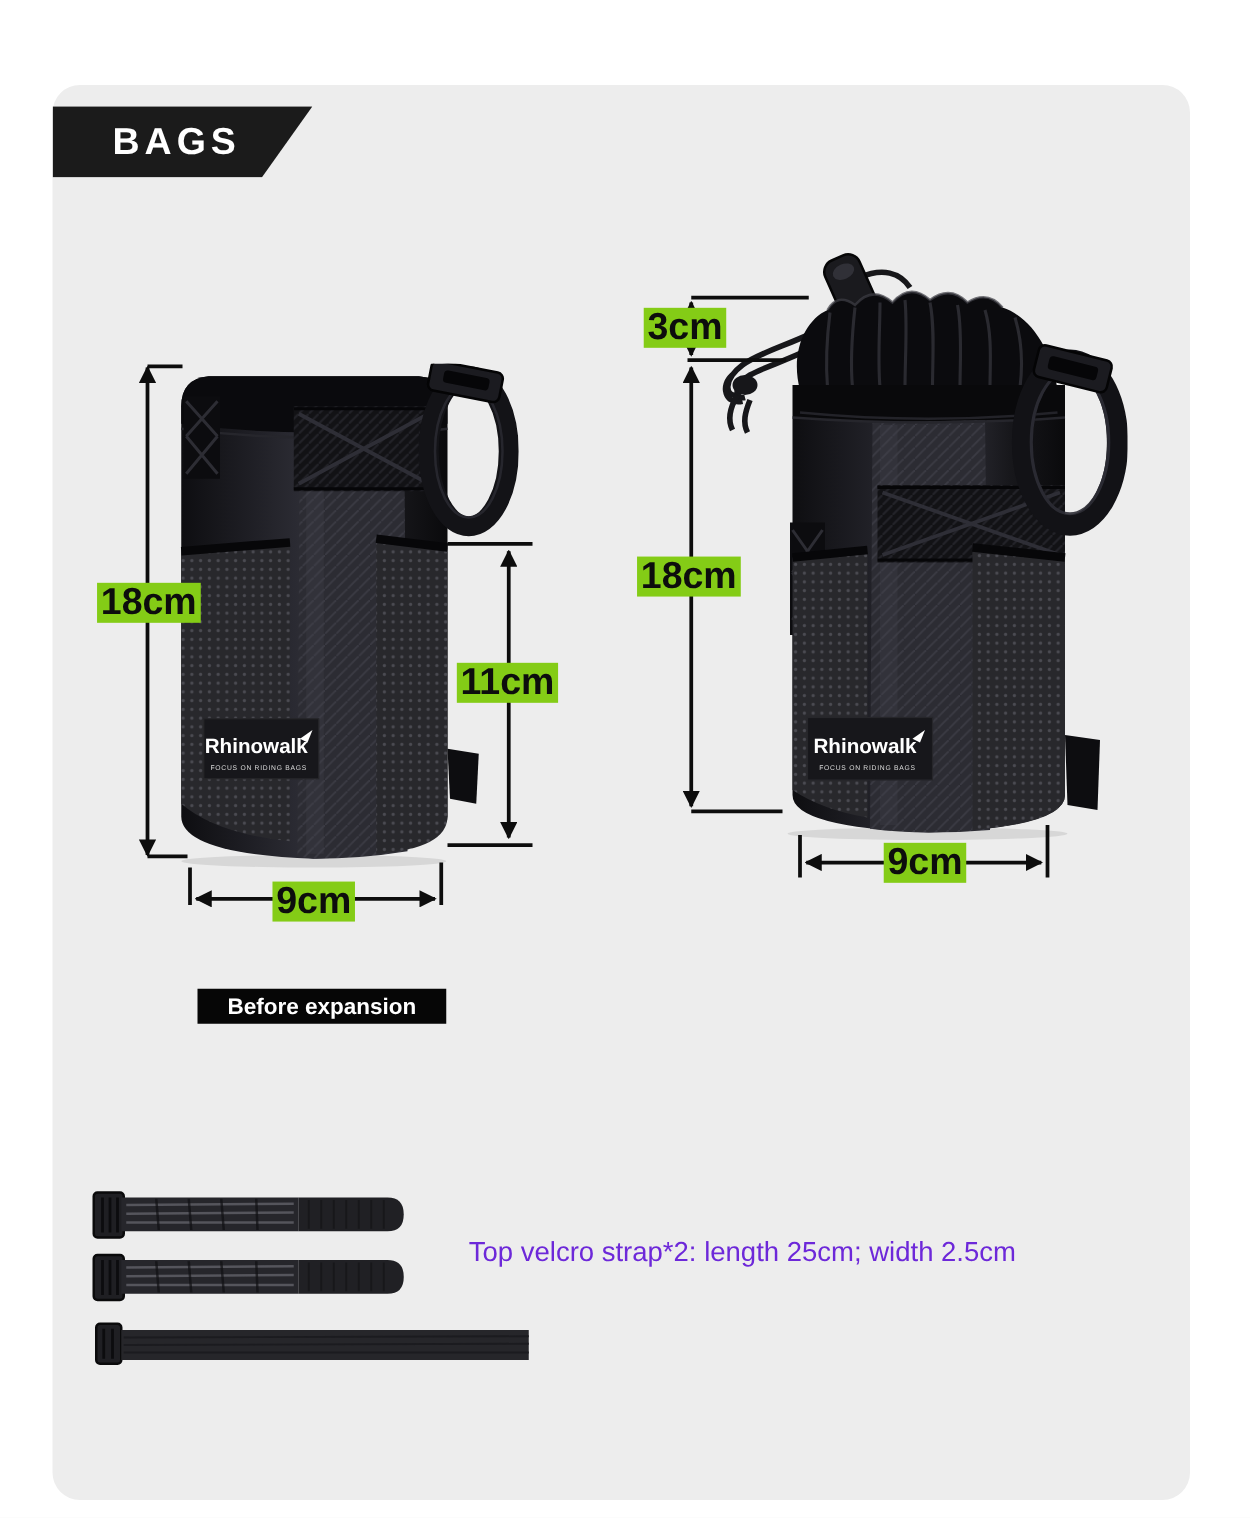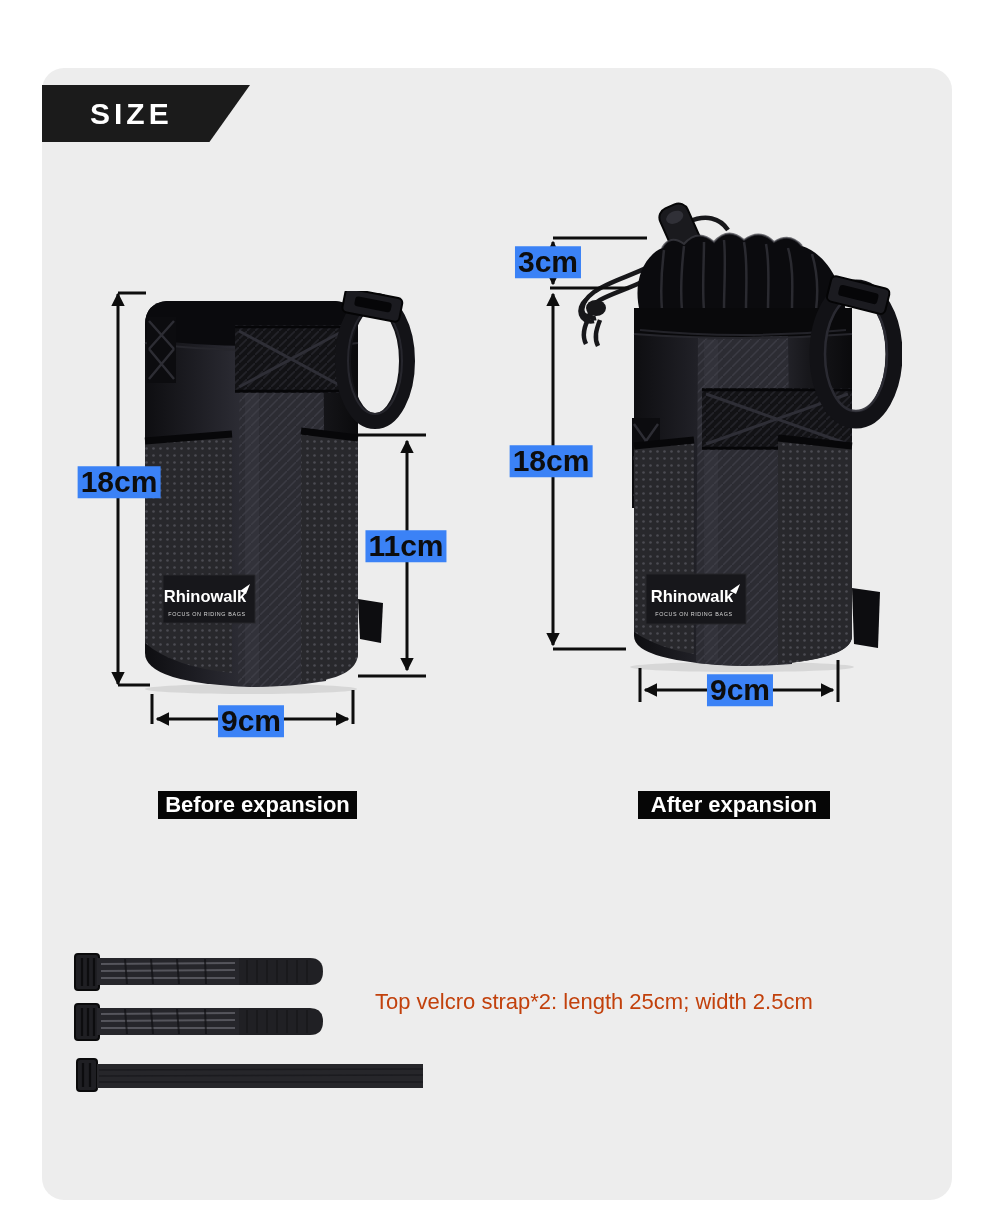--- a/index.html
+++ b/index.html
@@ -7,24 +7,24 @@
         font-family:"Liberation Sans",sans-serif;}
   .card{position:absolute;left:42px;top:68px;width:910px;height:1132px;
         background:#ededed;border-radius:22px;}
   .banner{position:absolute;left:42px;top:85px;width:208px;height:57px;background:#1b1b1b;
           clip-path:polygon(0 0,100% 0,80.5% 100%,0 100%);
           color:#ffffff;font-weight:bold;font-size:30px;letter-spacing:4px;
           display:flex;align-items:center;padding-left:48px;box-sizing:border-box;z-index:4;}
   .abs{position:absolute;}
   .overlay{position:absolute;left:0;top:0;z-index:3;pointer-events:none;}
   .dim{position:absolute;transform:translate(-50%,-50%);font-weight:bold;font-size:30px;
-       color:#0d0d0d;background:#3b82f6;padding:0 3px;white-space:nowrap;z-index:4;line-height:1.05;}
-  .caption{position:absolute;background:#060606;color:#ffffff;font-weight:bold;font-size:22px;
+       color:#0d0d0d;background:#84cc16;padding:0 3px;white-space:nowrap;z-index:4;line-height:1.05;}
+  .caption{position:absolute;background:#060606;color:#ffffff;font-weight:bold;font-size:18px;
            display:flex;align-items:center;justify-content:center;white-space:nowrap;z-index:4;}
-  .note{position:absolute;font-size:22px;color:#c2410c;white-space:nowrap;z-index:4;}
+  .note{position:absolute;font-size:22px;color:#6d28d9;white-space:nowrap;z-index:4;}
   .bag{z-index:2;}
 </style>
 </head>
 <body>
 
 <div class="page">
 
   <div class="card"></div>
 
   <svg width="0" height="0" style="position:absolute">
@@ -48,21 +48,21 @@
           <stop offset="0.8" stop-color="#17171b"></stop>
         <stop offset="1" stop-color="#0a0a0c"></stop>
       </linearGradient>
       <marker id="arr" viewBox="0 0 10 10" refX="9" refY="5" markerWidth="4.6" markerHeight="4.6" orient="auto-start-reverse">
           <path d="M0,0 L10,5 L0,10 Z" fill="#0d0d0d"></path>
         </marker>
     </defs>
   </svg>
 
   <div class="banner">
-    <span>SIZE</span>
+    <span>BAGS</span>
   </div>
 
   <svg class="abs bag" style="left:143px;top:291px" width="272" height="404" viewBox="0 0 272 404">
     <ellipse cx="108" cy="398" rx="106" ry="5" fill="#d7d7d7"></ellipse>
     <g>
       <path d="M2,34 Q2,12 24,10 L192,10 Q214,12 215,34 L215,362 Q215,392 108,396 Q2,392 2,362 Z" fill="url(#bodyG)"></path>
       <path d="M97,11 L180,11 L183,390 Q146,396 108,396 L95,394 Z" fill="url(#diag)"></path>
       <rect x="102" y="12" width="14" height="380" fill="#43434d" opacity="0.3"></rect>
       <path d="M2,34 Q2,12 24,10 L192,10 Q214,12 215,34 L215,48 Q108,62 2,48 Z" fill="#0a0a0d"></path>
       <path d="M2,52 Q108,66 215,52" stroke="#26262c" stroke-width="2" fill="none"></path>
@@ -196,21 +196,20 @@
   </svg>
 
   <div class="dim" style="left:119px;top:482px">18cm</div>
   <div class="dim" style="left:406px;top:546px">11cm</div>
   <div class="dim" style="left:251px;top:721px">9cm</div>
   <div class="dim" style="left:548px;top:262px">3cm</div>
   <div class="dim" style="left:551px;top:461px">18cm</div>
   <div class="dim" style="left:740px;top:690px">9cm</div>
 
   <div class="caption" style="left:158px;top:791px;width:199px;height:28px">Before expansion</div>
-  <div class="caption" style="left:638px;top:791px;width:192px;height:28px">After expansion</div>
 
   <svg class="abs bag" style="left:55px;top:945px" width="380" height="150" viewBox="0 0 380 150">
     <g id="vstrap">
       <rect x="20" y="9" width="24" height="36" rx="3" fill="#1f1f23" stroke="#0a0a0b" stroke-width="2"></rect>
       <path d="M27,13 L27,41 M33,13 L33,41 M39,13 L39,41" stroke="#0c0c0e" stroke-width="2.2"></path>
       <rect x="42" y="13" width="142" height="27" fill="#26262b"></rect>
       <path d="M46,19 L180,18 M46,26 L180,25 M46,33 L180,33" stroke="#55555c" stroke-width="2"></path>
       <path d="M70,14 L72,39 M96,14 L98,39 M122,14 L124,39 M150,14 L151,39" stroke="#101013" stroke-width="2" opacity="0.7"></path>
       <path d="M184,13 L255,13 Q268,13 268,26.5 Q268,40 255,40 L184,40 Z" fill="#202024"></path>
       <path d="M192,15 L192,38 M202,15 L202,38 M212,15 L212,38 M222,15 L222,38 M232,15 L232,38 M242,15 L242,38 M252,15 L252,38" stroke="#17171a" stroke-width="1.5"></path>

